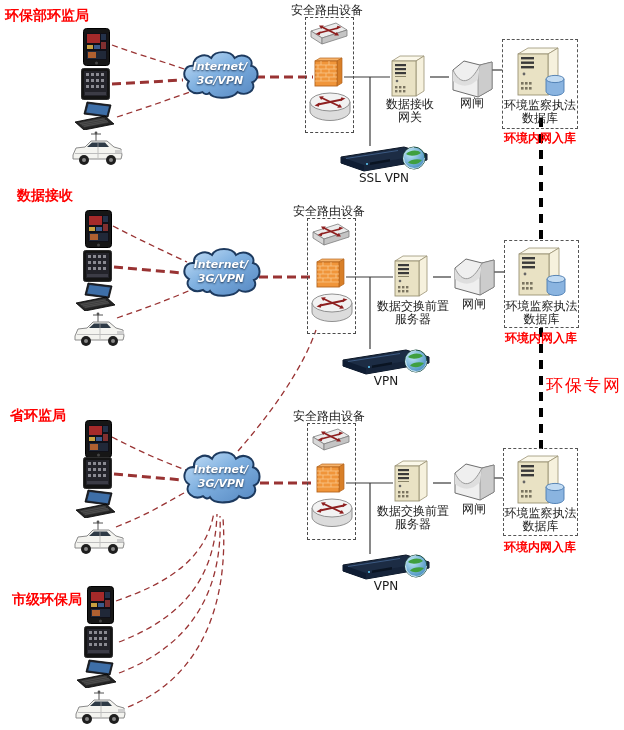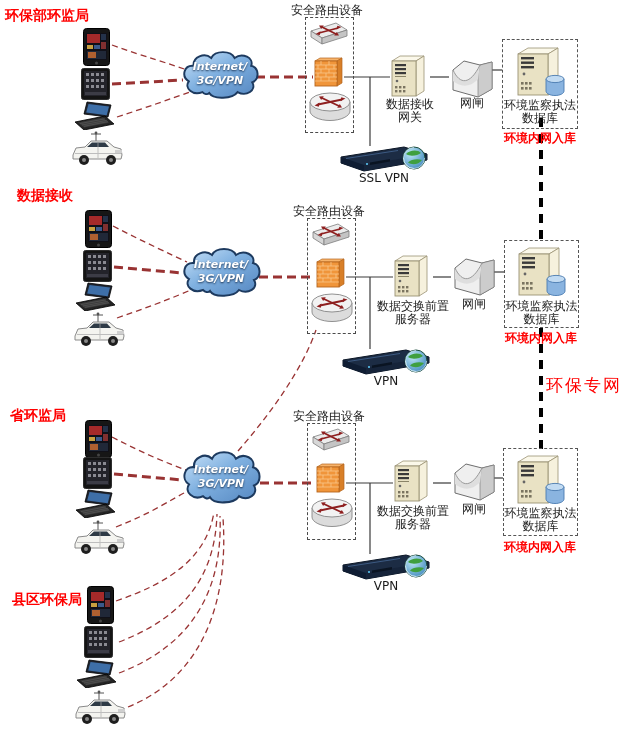--- a/index.html
+++ b/index.html
@@ -508,21 +508,21 @@
   </div>
   <div class="rednote" style="left:499px;top:539px;width:82px">环境内网入库</div>
 
   <div class="node" style="left:340px;top:553px;width:92px;height:27px">
       <svg viewBox="0 0 92 27">
         <use href="#sym-vpnbox"></use>
       </svg>
     </div>
   <div class="lbl" style="left:340px;top:580px;width:92px">VPN</div>
 
-  <div class="org" style="left:12px;top:591px">县区环保局</div>
+  <div class="org" style="left:12px;top:591px">市级环保局</div>
   <div class="node" style="left:87px;top:586px;width:27px;height:38px">
       <svg viewBox="0 0 27 38">
         <use href="#sym-phone"></use>
       </svg>
     </div>
   <div class="node" style="left:84px;top:626px;width:29px;height:32px">
       <svg viewBox="0 0 29 32">
         <use href="#sym-tablet"></use>
       </svg>
     </div>

